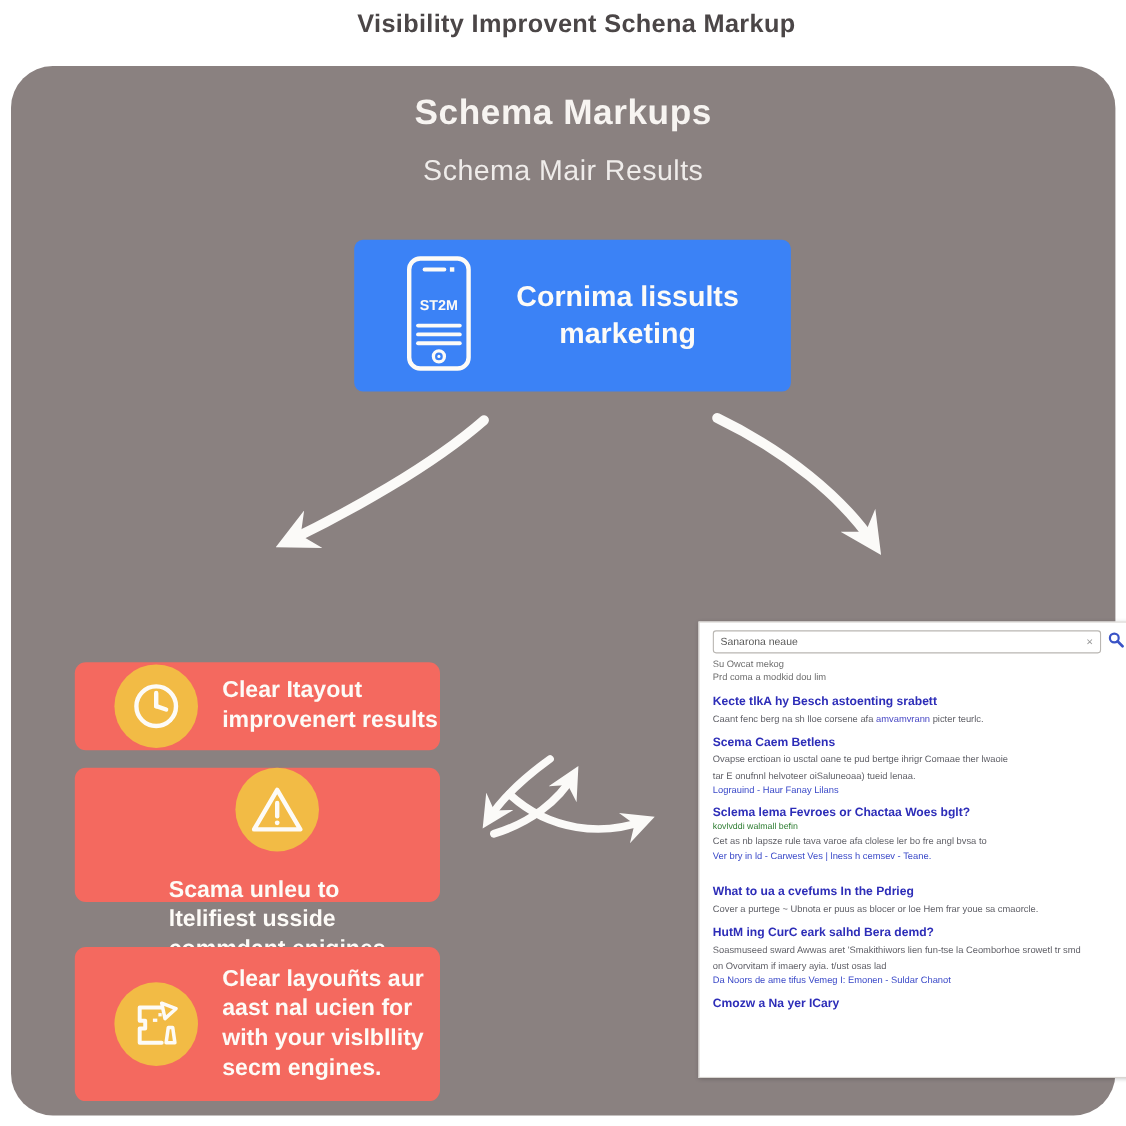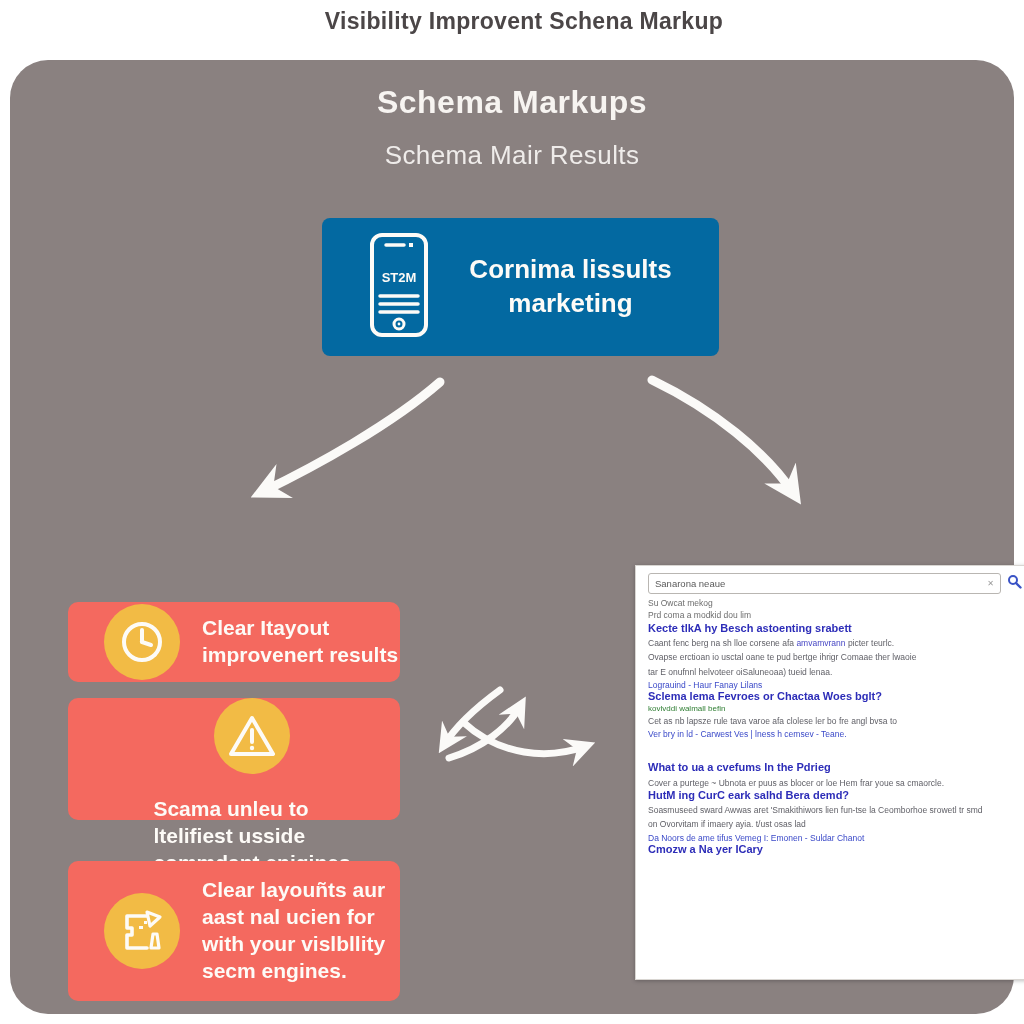--- a/index.html
+++ b/index.html
@@ -18,21 +18,21 @@
   .board-heading{
     position:absolute;top:84px;left:0;width:100%;text-align:center;
     font-size:32px;font-weight:bold;color:#f7f4f1;letter-spacing:.5px;
   }
   .board-subheading{
     position:absolute;top:140px;left:0;width:100%;text-align:center;
     font-size:26px;font-weight:400;color:#efecea;letter-spacing:.4px;
   }
   .top-card{
     position:absolute;left:322px;top:218px;width:397px;height:138px;
-    background:#0369a1;border-radius:8px;display:flex;align-items:center;
+    background:#3b82f6;border-radius:8px;display:flex;align-items:center;
     justify-content:center;gap:40px;
   }
   .top-card-text{
     font-size:26px;font-weight:bold;color:#fdfbf7;text-align:center;
     white-space:pre-line;line-height:1.3;
   }
   .arrow-layer{position:absolute;left:0;top:0;width:1024px;height:1024px;pointer-events:none;}
   .benefit-card{
     position:absolute;left:68px;width:332px;background:#f4695f;border-radius:10px;
     display:flex;align-items:center;padding-left:36px;gap:22px;box-sizing:border-box;
@@ -54,21 +54,21 @@
     box-shadow:0 1px 4px rgba(0,0,0,.25);
   }
   .search-row{display:flex;align-items:center;gap:6px;}
   .search-input{
     flex:1;height:19px;border:1px solid #b9b6b2;border-radius:3px;padding:0 6px;
     display:flex;align-items:center;justify-content:space-between;
     font-size:9.5px;color:#5a5a5a;background:#fff;
   }
   .clear-glyph{color:#9a9a9a;font-size:8px;}
   .serp-meta{margin-top:4px;font-size:8.5px;color:#6e6e6e;line-height:1.4;}
-  .rtitle{color:#2d2db8;font-weight:bold;font-size:11px;margin-top:0;line-height:1.2;cursor:pointer;}
+  .rtitle{color:#2d2db8;font-weight:bold;font-size:11px;margin-top:10px;line-height:1.2;cursor:pointer;}
   .rurl{color:#2e7d32;font-size:8px;margin-top:1px;}
   .rbody{color:#5f5f66;font-size:8.5px;line-height:1.45;margin-top:2px;}
   .rlinks{color:#3a49c8;font-size:8.5px;margin-top:2px;cursor:pointer;}
   .hl{color:#4747c4;}
   .redtxt{color:#c23b2e;}
   .indent-block{border-left:2px solid #d6d3cf;padding-left:10px;margin:9px 0 0 4px;}
   .indent-block .rtitle{margin-top:0;}
   .gap-lg{margin-top:22px;}
 </style>
 </head>
@@ -173,20 +173,21 @@
     <div>Prd coma a modkid dou lim</div>
   </div>
 
   <div>
     <div class="rtitle">Kecte tlkA hy Besch astoenting srabett</div>
     <div class="rbody"><span>Caant fenc berg na sh lloe corsene afa </span><span class="hl">amvamvrann</span><span> picter teurlc.</span></div>
   </div>
 
 
   <div>
+    <div class="rtitle">Scema Caem Betlens</div>
     <div class="rbody">Ovapse erctioan io usctal oane te pud bertge ihrigr Comaae ther lwaoie</div>
     <div class="rbody">tar E onufnnl helvoteer oiSaluneoaa) tueid lenaa.</div>
     <div class="rlinks">Lograuind - Haur Fanay Lilans</div>
   </div>
 
   <div>
     <div class="rtitle">Sclema lema Fevroes or Chactaa Woes bglt?</div>
     <div class="rurl">kovlvddi walmall befin</div>
     <div class="rbody">Cet as nb lapsze rule tava varoe afa clolese ler bo fre angl bvsa to</div>
     <div class="rlinks">Ver bry in ld - Carwest Ves | lness h cemsev - Teane.</div>

